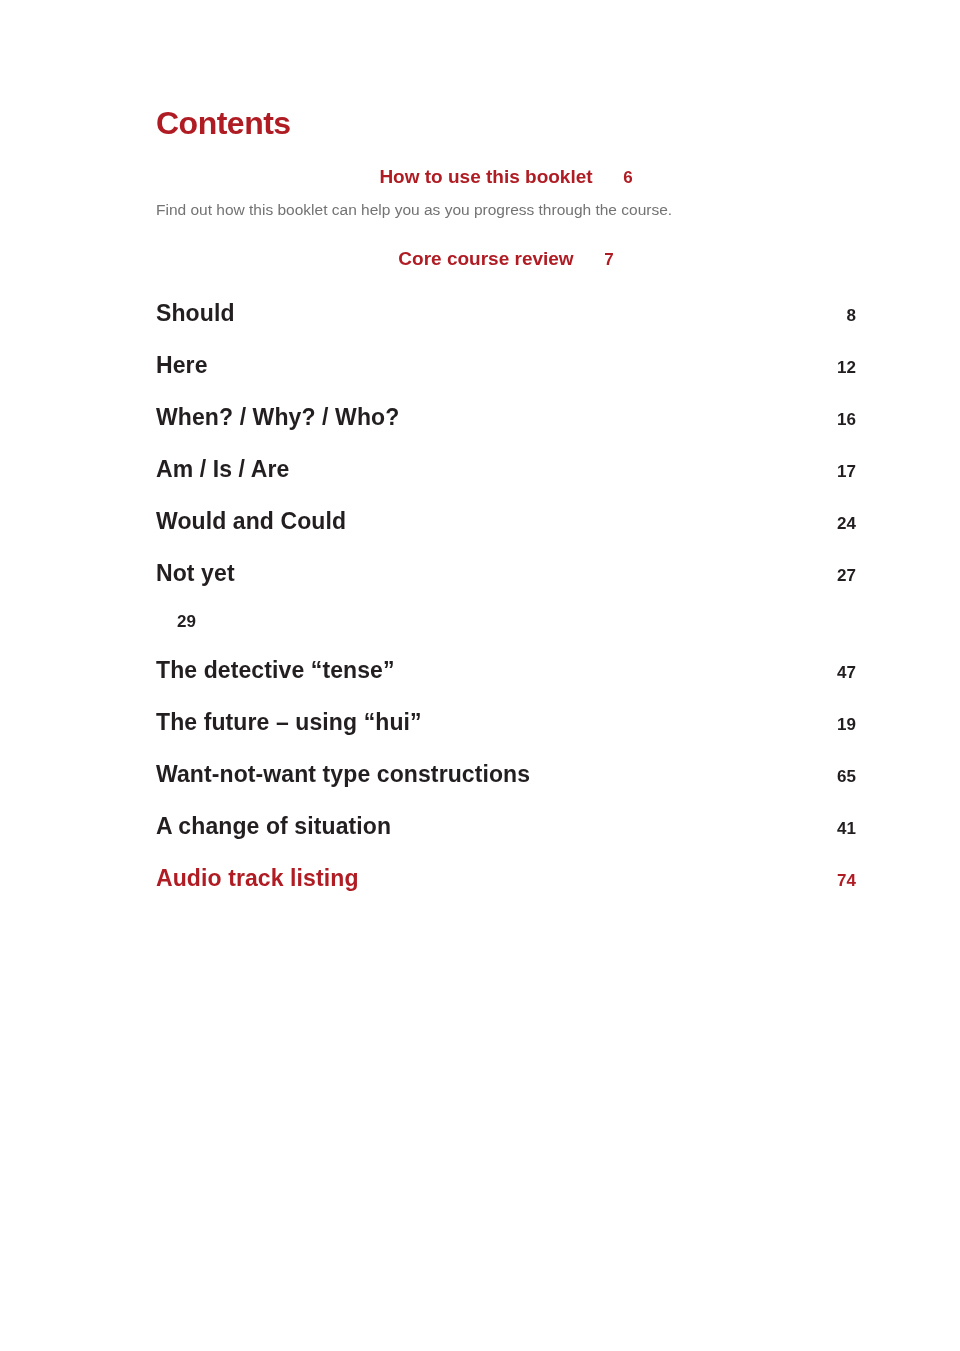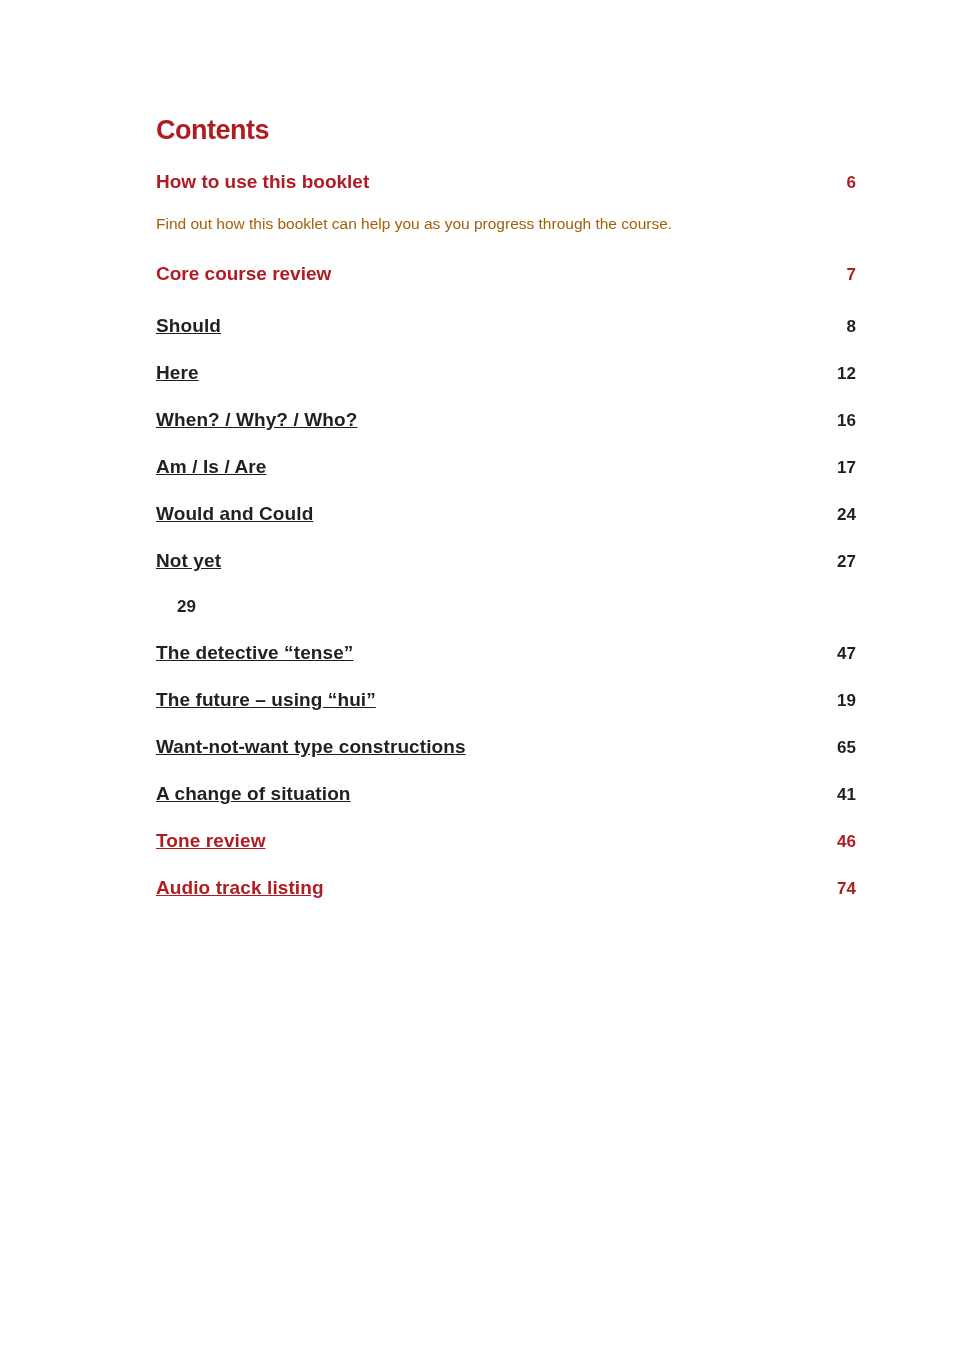--- a/index.html
+++ b/index.html
@@ -23,76 +23,75 @@
     height: 1351px;
     background: #ffffff;
   }
   .content-area {
     position: absolute;
     left: 156px;
     top: 106px;
     width: 700px;
   }
   .toc-title {
-    font-size: 27px;
+    font-size: 32px;
     font-weight: bold;
     color: #b01c23;
     letter-spacing: -0.5px;
-    margin: 10px 0 24px 0;
+    margin: 0 0 24px 0;
     line-height: 1.1;
   }
 
   
   .entry {
     position: relative;
     margin-bottom: 0;
   }
   .entry-row {
     display: flex;
     align-items: baseline;
-    justify-content: space-between;
+    justify-content: center;
   }
   .entry-label {
     font-size: 19px;
     font-weight: bold;
     line-height: 1.25;
   }
   .entry-page {
     font-size: 17px;
     font-weight: bold;
     text-align: right;
     min-width: 40px;
   }
   .entry-desc {
     font-size: 15.5px;
-    color: #a16207;
+    color: #737373;
     line-height: 1.45;
     font-weight: normal;
-    margin-top: 20px;
+    margin-top: 10px;
     max-width: 600px;
   }
 
   .red { color: #b01c23; }
   .black { color: #231f20; }
 
   .spacer-lg { height: 26px; }
   .spacer-sm { height: 16px; }
 
   
   .row {
     display: flex;
     align-items: baseline;
     justify-content: space-between;
     padding: 12px 0 11px 0;
   }
   .row-label {
-    font-size: 19px;
+    font-size: 23px;
     font-weight: bold;
     letter-spacing: 0.1px;
-    text-decoration: underline;
   }
   .row-page {
     font-size: 17px;
     font-weight: bold;
     text-align: right;
     min-width: 40px;
   }
   .row.tall { padding: 13px 0 12px 0; }
 </style>
 </head>
@@ -169,24 +168,20 @@
     <div class="row tall">
       <span class="row-label black">Want-not-want type constructions</span>
       <span class="row-page black">65</span>
     </div>
 
     <div class="row tall">
       <span class="row-label black">A change of situation</span>
       <span class="row-page black">41</span>
     </div>
 
-    <div class="row tall">
-      <span class="row-label red">Tone review</span>
-      <span class="row-page red">46</span>
-    </div>
 
     <div class="row tall">
       <span class="row-label red">Audio track listing</span>
       <span class="row-page red">74</span>
     </div>
 
   </div>
 </div>
 
 </body></html>

